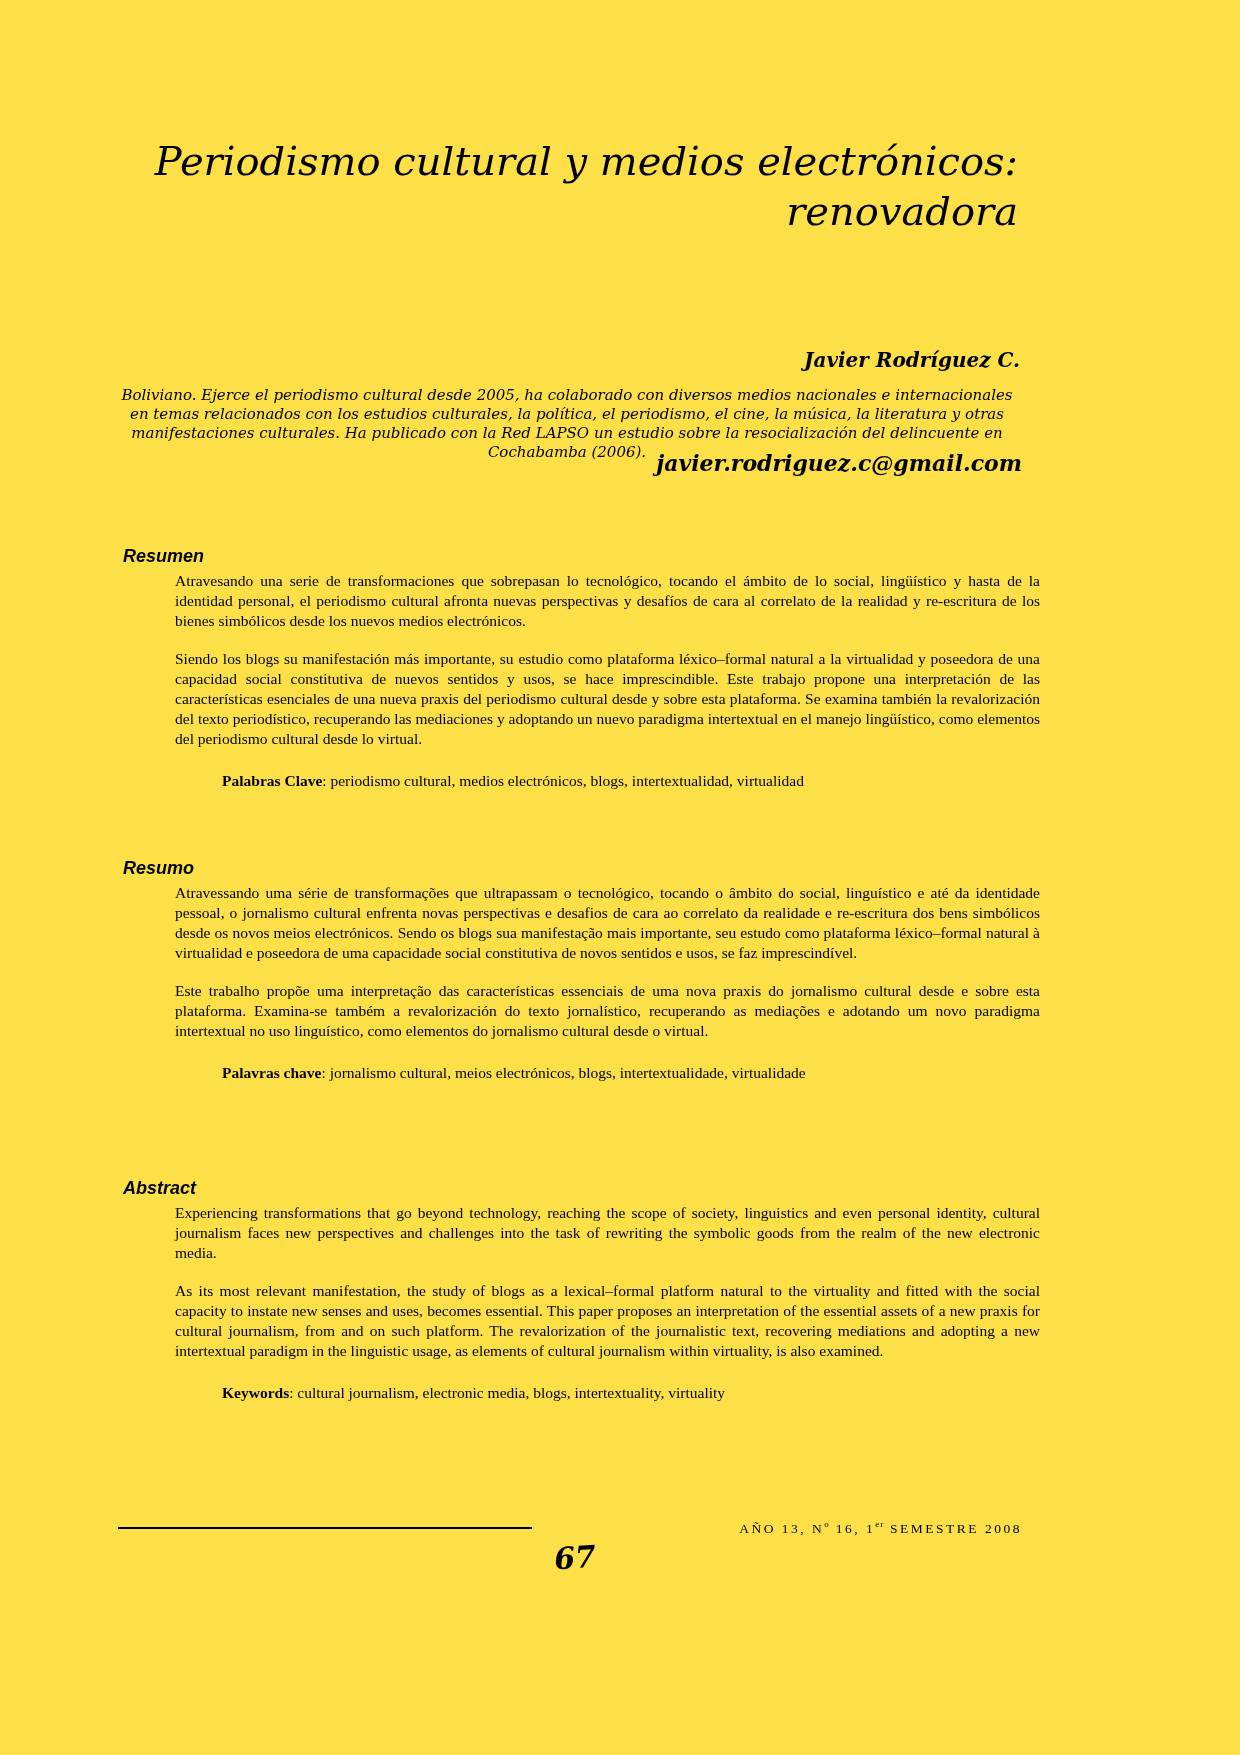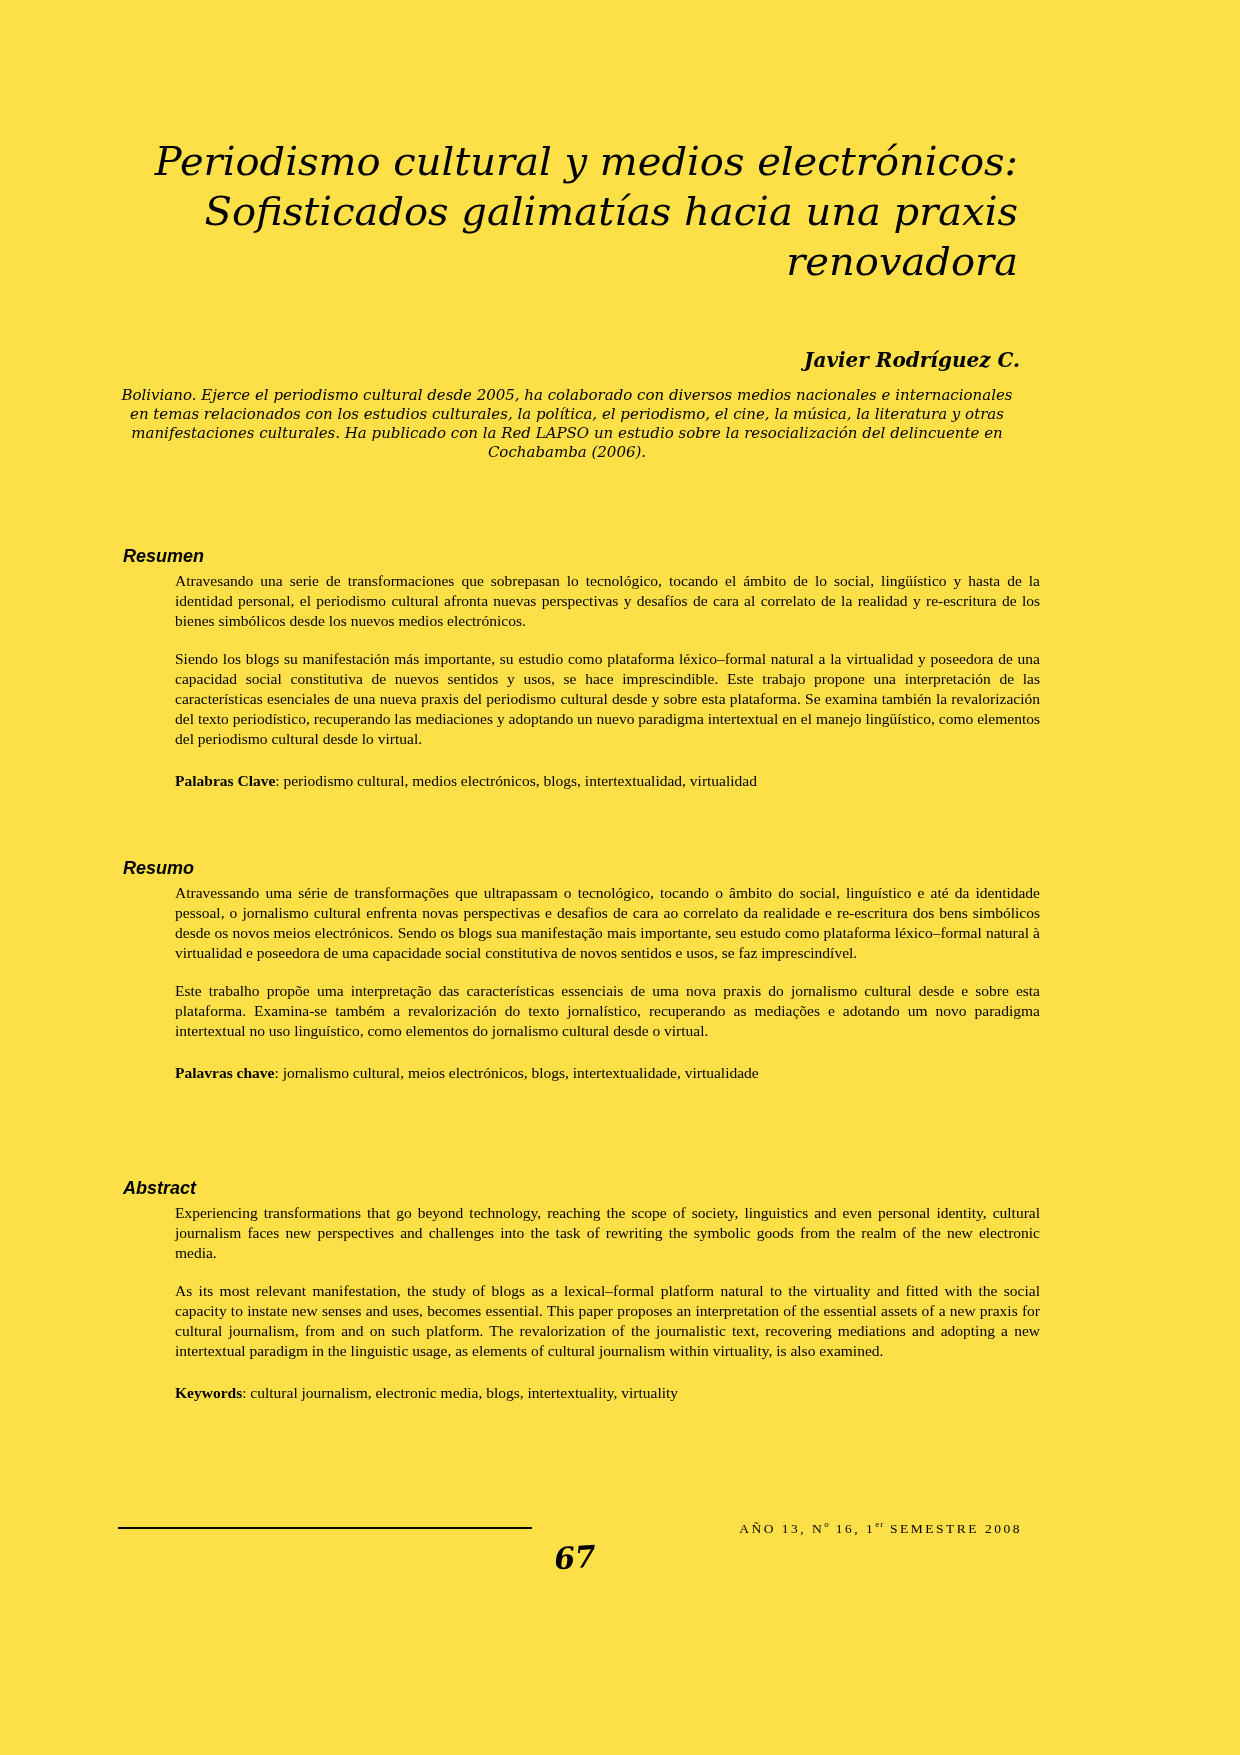--- a/index.html
+++ b/index.html
@@ -78,21 +78,21 @@
     margin-left: 52px;
     font-family: Liberation Serif, serif;
   }
   .section p {
     margin: 0 0 18px 0;
     font-size: 15.5px;
     line-height: 20px;
     text-align: justify;
     color: #000;
   }
-  .section p.kw { margin-top: 22px; margin-bottom: 0; text-align: left; }
+  .section p.kw { margin-top: 22px; margin-bottom: 0; text-align: left; margin-left: 47px; }
   .kw-label { font-weight: bold; }
   
   .footer-rule {
     position: absolute;
     top: 1527px;
     left: 118px;
     width: 414px;
     height: 0;
     border-top: 2px solid #000;
   }
@@ -125,28 +125,28 @@
     color: #000;
   }
 </style>
 </head>
 <body>
 
 <div class="page">
 
   <div class="title-block">
     <div>Periodismo cultural y medios electrónicos:</div>
-    <div>Sofisticados galimatías hacia una praxis</div>
     <div>renovadora</div>
   </div>
 
   <div class="author">Javier Rodríguez C.</div>
 
   <div class="bio">Boliviano. Ejerce el periodismo cultural desde 2005, ha colaborado con diversos medios nacionales e internacionales en temas relacionados con los estudios culturales, la política, el periodismo, el cine, la música, la literatura y otras manifestaciones culturales. Ha publicado con la Red LAPSO un estudio sobre la resocialización del delincuente en Cochabamba (2006).</div>
 
+  <div class="email">javier.rodriguez.c@gmail.com</div>
 
   <div class="section resumen">
     <h2>Resumen</h2>
     <div class="body">
       <p>Atravesando una serie de transformaciones que sobrepasan lo tecnológico, tocando el ámbito de lo social, lingüístico y hasta de la identidad personal, el periodismo cultural afronta nuevas perspectivas y desafíos de cara al correlato de la realidad y re-escritura de los bienes simbólicos desde los nuevos medios electrónicos.</p>
       <p>Siendo los blogs su manifestación más importante, su estudio como plataforma léxico–formal natural a la virtualidad y poseedora de una capacidad social constitutiva de nuevos sentidos y usos, se hace imprescindible. Este trabajo propone una interpretación de las características esenciales de una nueva praxis del periodismo cultural desde y sobre esta plataforma. Se examina también la revalorización del texto periodístico, recuperando las mediaciones y adoptando un nuevo paradigma intertextual en el manejo lingüístico, como elementos del periodismo cultural desde lo virtual.</p>
       <p class="kw"><span class="kw-label">Palabras Clave</span><span>: periodismo cultural, medios electrónicos, blogs, intertextualidad, virtualidad</span></p>
     </div>
   </div>
 

